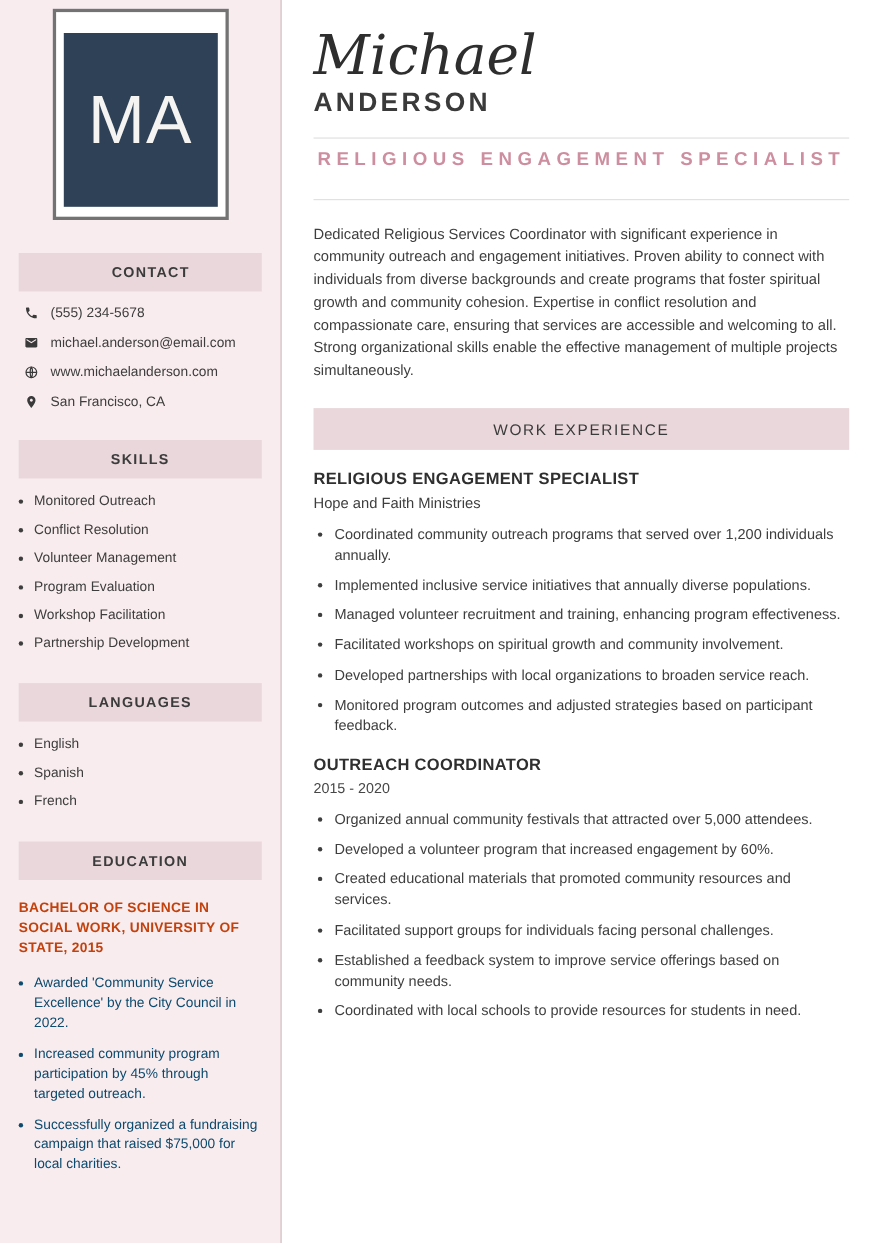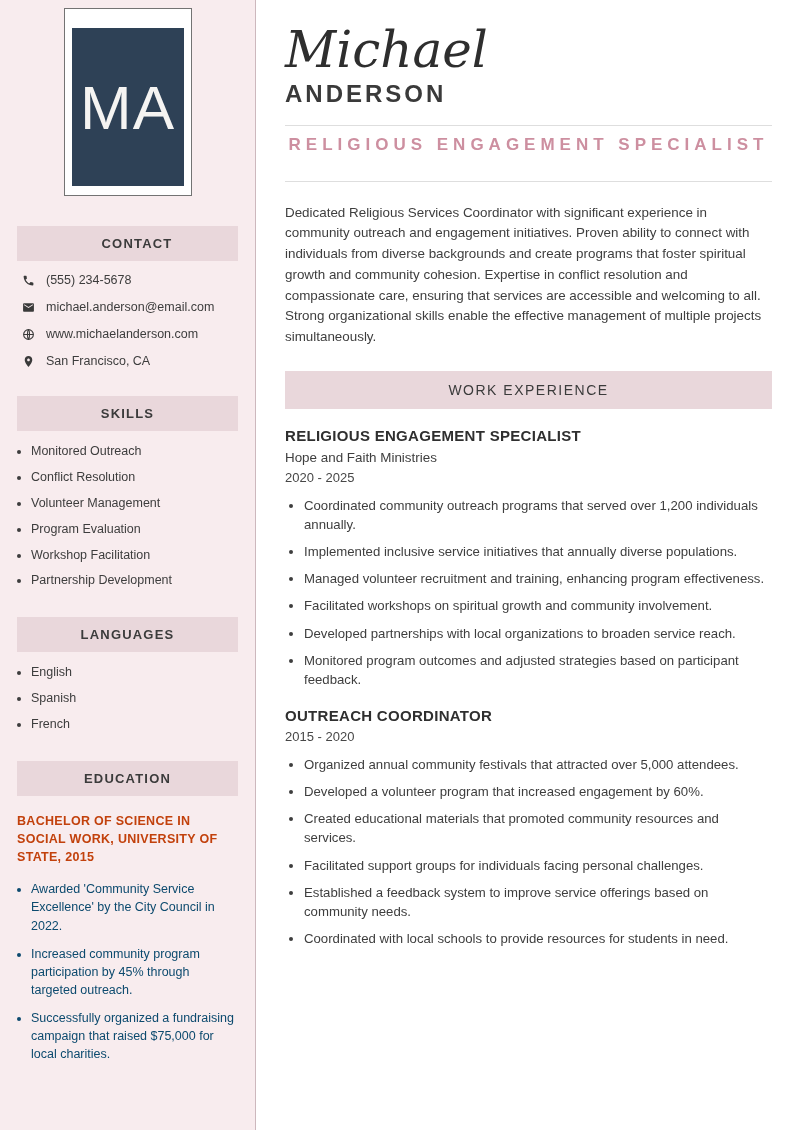--- a/index.html
+++ b/index.html
@@ -22,23 +22,23 @@
   .page{display:flex;width:800px;min-height:1130px;}
 
   
   .sidebar{
     width:256px;min-width:256px;
     background:var(--sidebar-bg);
     border-right:1px solid var(--divider);
     padding:8px 17px 20px 17px;
   }
   .photo-frame{
-    width:128px;margin:0 auto;
+    width:160px;margin:0 auto;
     background:#ffffff;
-    border:1px solid #737373;
+    border:3px solid #737373;
     padding:19px 7px 9px 7px;
   }
   .photo{
     background:var(--photo-bg);
     height:158px;
     display:flex;align-items:center;justify-content:center;
     color:#f5f4f2;
     font-size:62px;
     letter-spacing:1px;
     font-weight:400;
@@ -231,21 +231,20 @@
     <div class="resume-title">RELIGIOUS ENGAGEMENT SPECIALIST</div>
     <hr class="rule">
 
     <p class="summary">Dedicated Religious Services Coordinator with significant experience in community outreach and engagement initiatives. Proven ability to connect with individuals from diverse backgrounds and create programs that foster spiritual growth and community cohesion. Expertise in conflict resolution and compassionate care, ensuring that services are accessible and welcoming to all. Strong organizational skills enable the effective management of multiple projects simultaneously.</p>
 
     <div class="we-band">WORK EXPERIENCE</div>
 
     <section class="job">
       <h3 class="job-title">RELIGIOUS ENGAGEMENT SPECIALIST</h3>
       <div class="job-company">Hope and Faith Ministries</div>
-      <div class="job-dates">2020 - 2025</div>
       <ul>
         <li>Coordinated community outreach programs that served over 1,200 individuals annually.</li>
         <li>Implemented inclusive service initiatives that annually diverse populations.</li>
         <li>Managed volunteer recruitment and training, enhancing program effectiveness.</li>
         <li>Facilitated workshops on spiritual growth and community involvement.</li>
         <li>Developed partnerships with local organizations to broaden service reach.</li>
         <li>Monitored program outcomes and adjusted strategies based on participant feedback.</li>
       </ul>
     </section>
 

